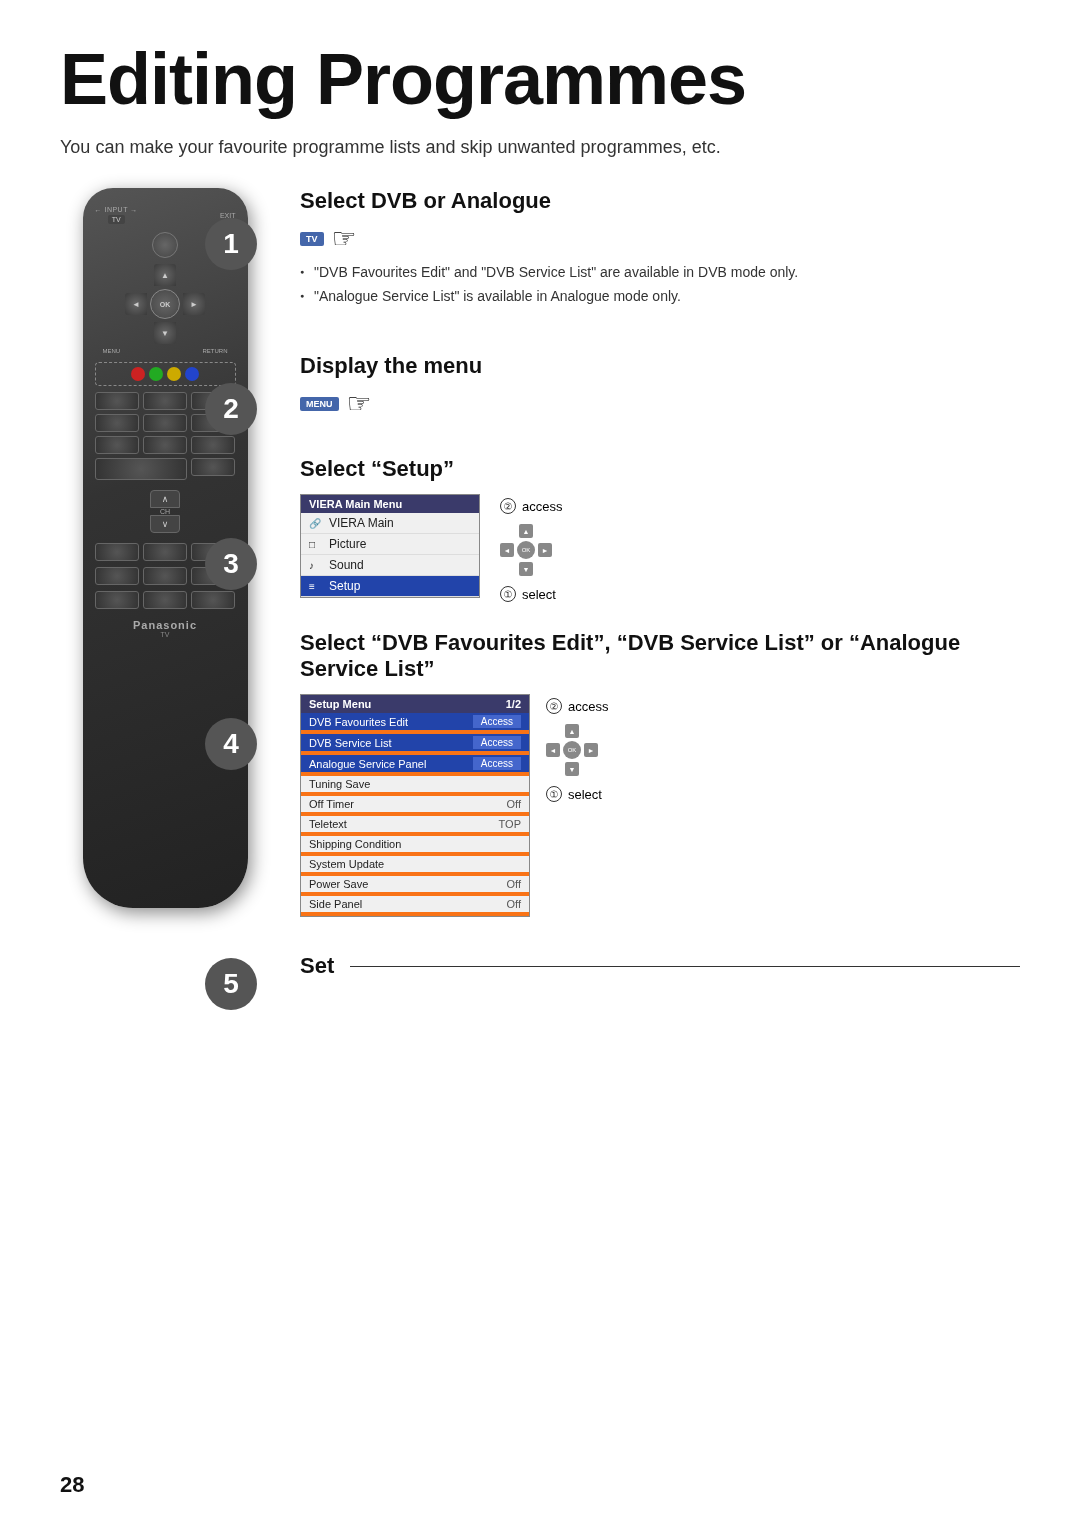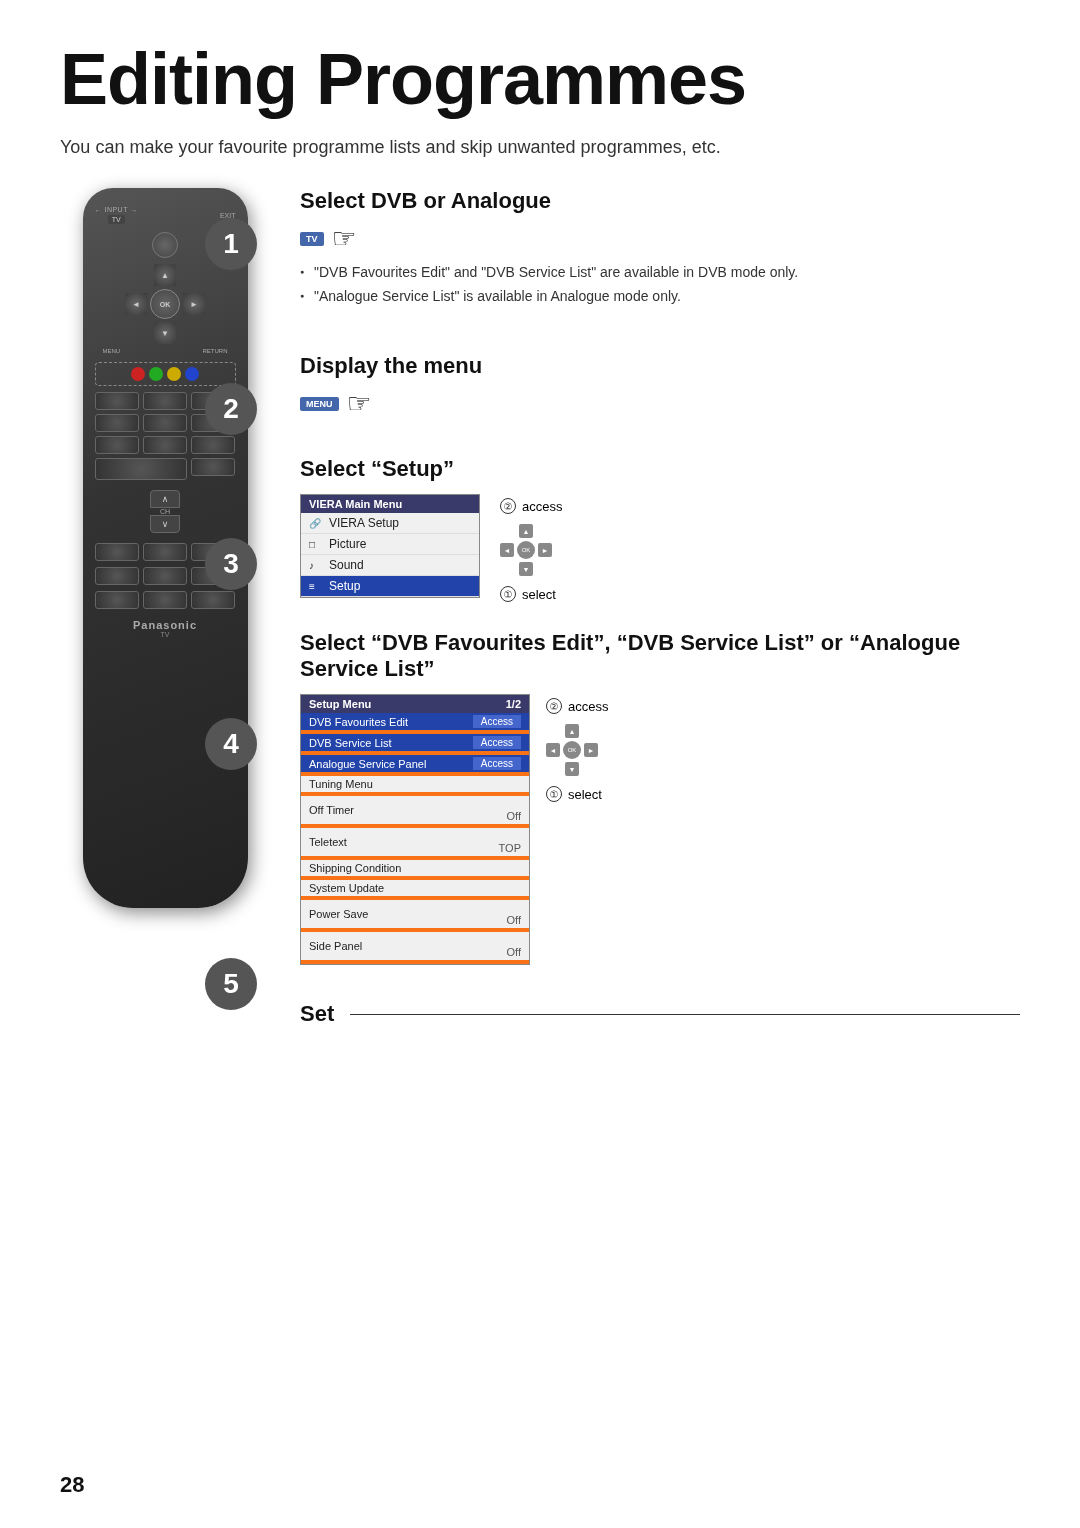--- a/index.html
+++ b/index.html
@@ -378,21 +378,20 @@
       padding: 1px 8px;
     }
 
     .setup-menu-row.selected .access-badge {
       background: #4466cc;
     }
 
     .setup-menu-row .value-text {
       font-size: 11px;
       color: #555;
-      margin-top: 12px;
     }
 
     .circled-num {
       display: inline-flex;
       width: 16px;
       height: 16px;
       border: 1.5px solid #333;
       border-radius: 50%;
       font-size: 10px;
       align-items: center;
@@ -652,21 +651,21 @@
 
       <div class="step-row" style="margin-top:8px;">
         <div class="step-content">
           <div class="step-title">Select “Setup”</div>
           <div style="display:flex; gap:20px; align-items:flex-start;">
 
             <div class="menu-ui">
               <div class="menu-header">VIERA Main Menu</div>
               <div class="menu-row">
                 <span class="menu-row-icon">🔗</span>
-                <span>VIERA Setup</span>
+                <span>VIERA Main</span>
               </div>
               <div class="menu-row">
                 <span class="menu-row-icon">□</span>
                 <span>Picture</span>
               </div>
               <div class="menu-row">
                 <span class="menu-row-icon">♪</span>
                 <span>Sound</span>
               </div>
               <div class="menu-row selected">
@@ -727,21 +726,21 @@
                 <span>DVB Service List</span>
                 <span class="access-badge">Access</span>
               </div>
 
               <div class="setup-menu-row selected">
                 <span>Analogue Service Panel</span>
                 <span class="access-badge">Access</span>
               </div>
 
               <div class="setup-menu-row">
-                <span>Tuning Menu</span>
+                <span>Tuning Save</span>
                 <span class="value-text"></span>
               </div>
 
               <div class="setup-menu-row">
                 <span>Off Timer</span>
                 <span class="value-text">Off</span>
               </div>
 
               <div class="setup-menu-row">
                 <span>Teletext</span>

